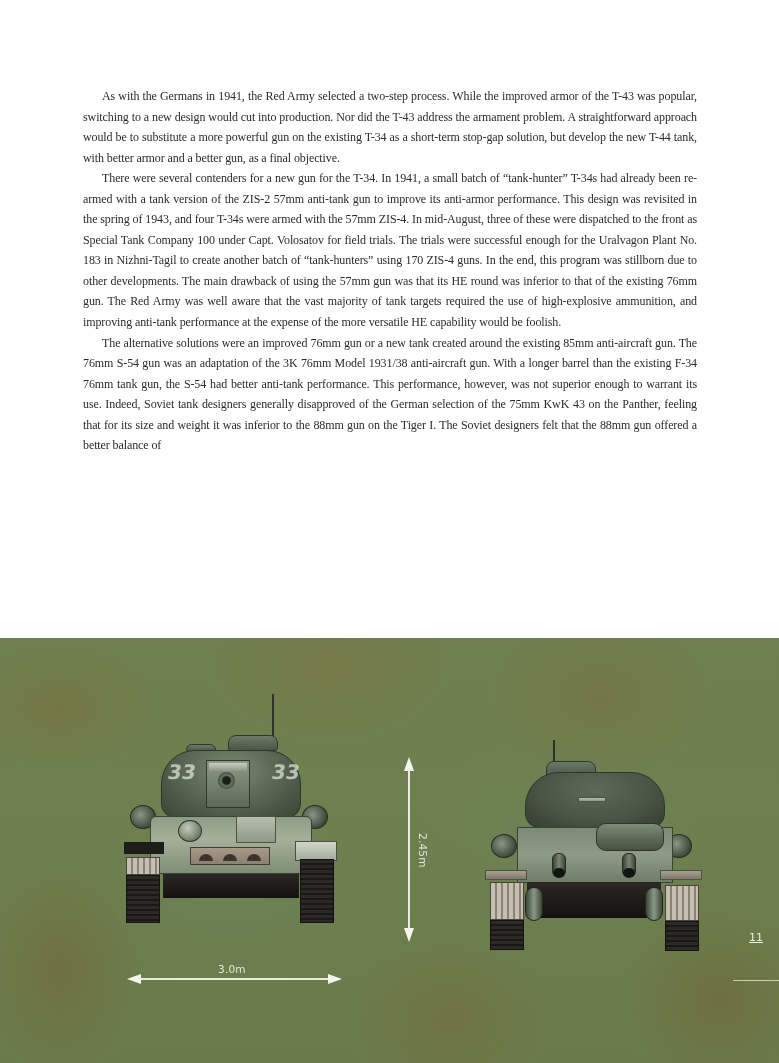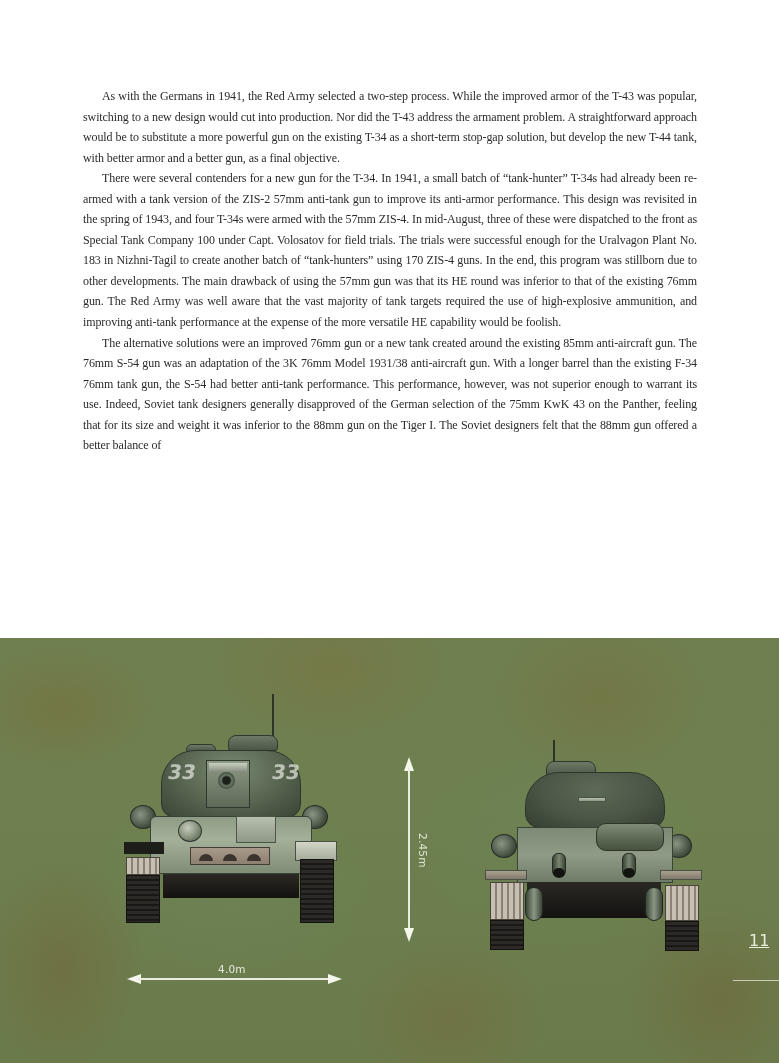--- a/index.html
+++ b/index.html
@@ -82,21 +82,21 @@
       color: #e4e8d8;
       letter-spacing: 0.2px;
     }
     .dim-label.vertical { transform: rotate(90deg); transform-origin: left top; }
 
     .folio {
       position: absolute;
       left: 749px;
       top: 931px;
       font-family: "DejaVu Sans", sans-serif;
-      font-size: 16px;
+      font-size: 11px;
       color: #e8ecdc;
       text-decoration: underline;
     }
     .folio-rule {
       position: absolute;
       left: 733px;
       top: 980px;
       width: 46px;
       height: 1px;
       background: #c8cdb8;
@@ -138,21 +138,21 @@
     <div class="fender-dark" style="left:124px; top:204px; width:40px; height:12px;"></div>
     <div class="fender" style="left:295px; top:203px; width:42px; height:20px;"></div>
 
     <div class="track-top" style="left:126px; top:219px; width:34px; height:18px;"></div>
     <div class="track" style="left:126px; top:237px; width:34px; height:48px;"></div>
     <div class="track" style="left:300px; top:221px; width:34px; height:64px;"></div>
 
     <div class="lower-hull" style="left:163px; top:236px; width:136px; height:24px;"></div>
   </div>
 
-  <div class="dim-label" style="left:218px; top:325px;">4.0m</div>
+  <div class="dim-label" style="left:218px; top:325px;">3.0m</div>
   <div class="arrow-l" style="left:127px; top:336px;"></div>
   <div class="dim-h" style="left:138px; top:340px; width:194px;"></div>
   <div class="arrow-r" style="left:328px; top:336px;"></div>
 
   <div class="arrow-u" style="left:404px; top:119px;"></div>
   <div class="dim-v" style="left:408px; top:130px; height:166px;"></div>
   <div class="arrow-d" style="left:404px; top:290px;"></div>
   <div class="dim-label vertical" style="left:429px; top:195px;">2.45m</div>
 
   <div class="tank tank-r">

